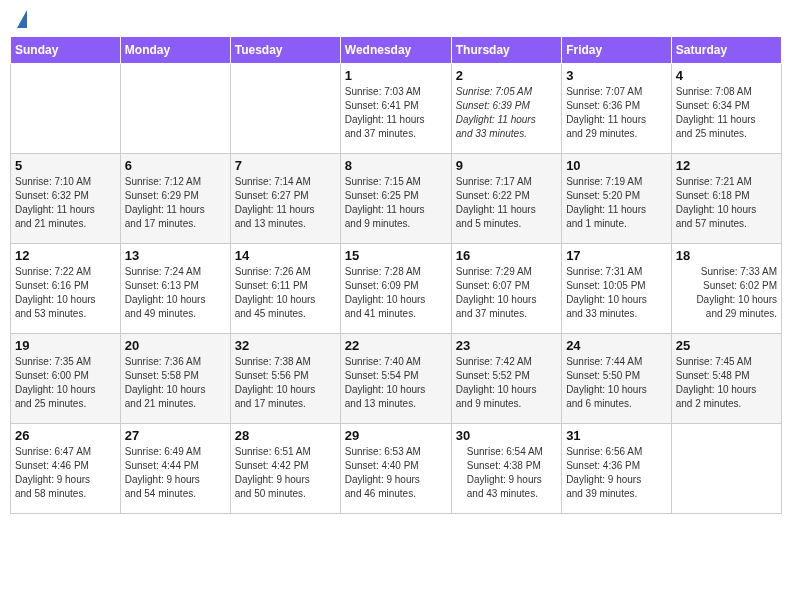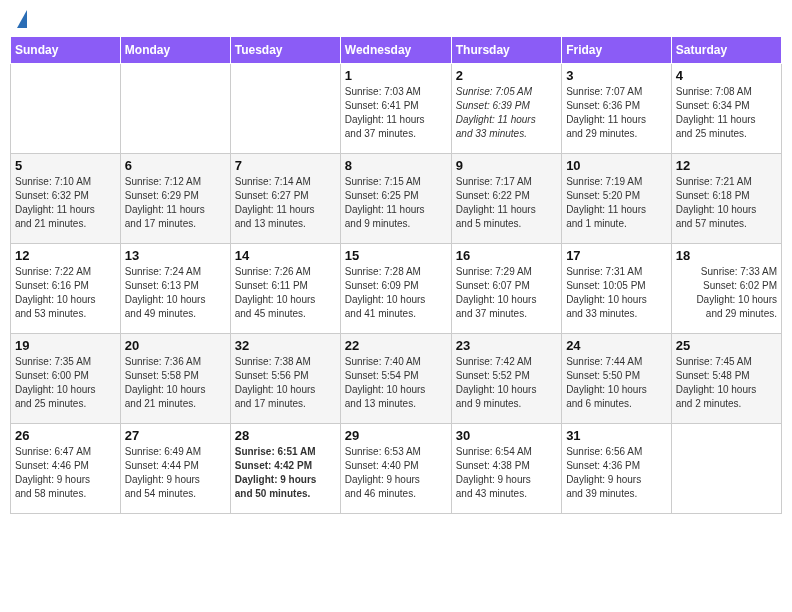--- a/index.html
+++ b/index.html
@@ -329,35 +329,35 @@
         </td>
         <td>
           <span class="day-number">27</span>
           <div class="day-info" style="white-space: pre-line;">Sunrise: 6:49 AM
 Sunset: 4:44 PM
 Daylight: 9 hours
 and 54 minutes.</div>
         </td>
         <td>
           <span class="day-number">28</span>
-          <div class="day-info" style="white-space: pre-line; font-weight: bold;">Sunrise: 6:51 AM
+          <div class="day-info" style="white-space: pre-line;">Sunrise: 6:51 AM
 Sunset: 4:42 PM
 Daylight: 9 hours
 and 50 minutes.</div>
         </td>
         <td>
           <span class="day-number">29</span>
           <div class="day-info" style="white-space: pre-line;">Sunrise: 6:53 AM
 Sunset: 4:40 PM
 Daylight: 9 hours
 and 46 minutes.</div>
         </td>
         <td>
           <span class="day-number">30</span>
-          <div class="day-info" style="white-space: pre-line;">Sunrise: 6:54 AM
+          <div class="day-info" style="white-space: pre-line; margin-left: 11px;">Sunrise: 6:54 AM
 Sunset: 4:38 PM
 Daylight: 9 hours
 and 43 minutes.</div>
         </td>
         <td>
           <span class="day-number">31</span>
           <div class="day-info" style="white-space: pre-line;">Sunrise: 6:56 AM
 Sunset: 4:36 PM
 Daylight: 9 hours
 and 39 minutes.</div>

